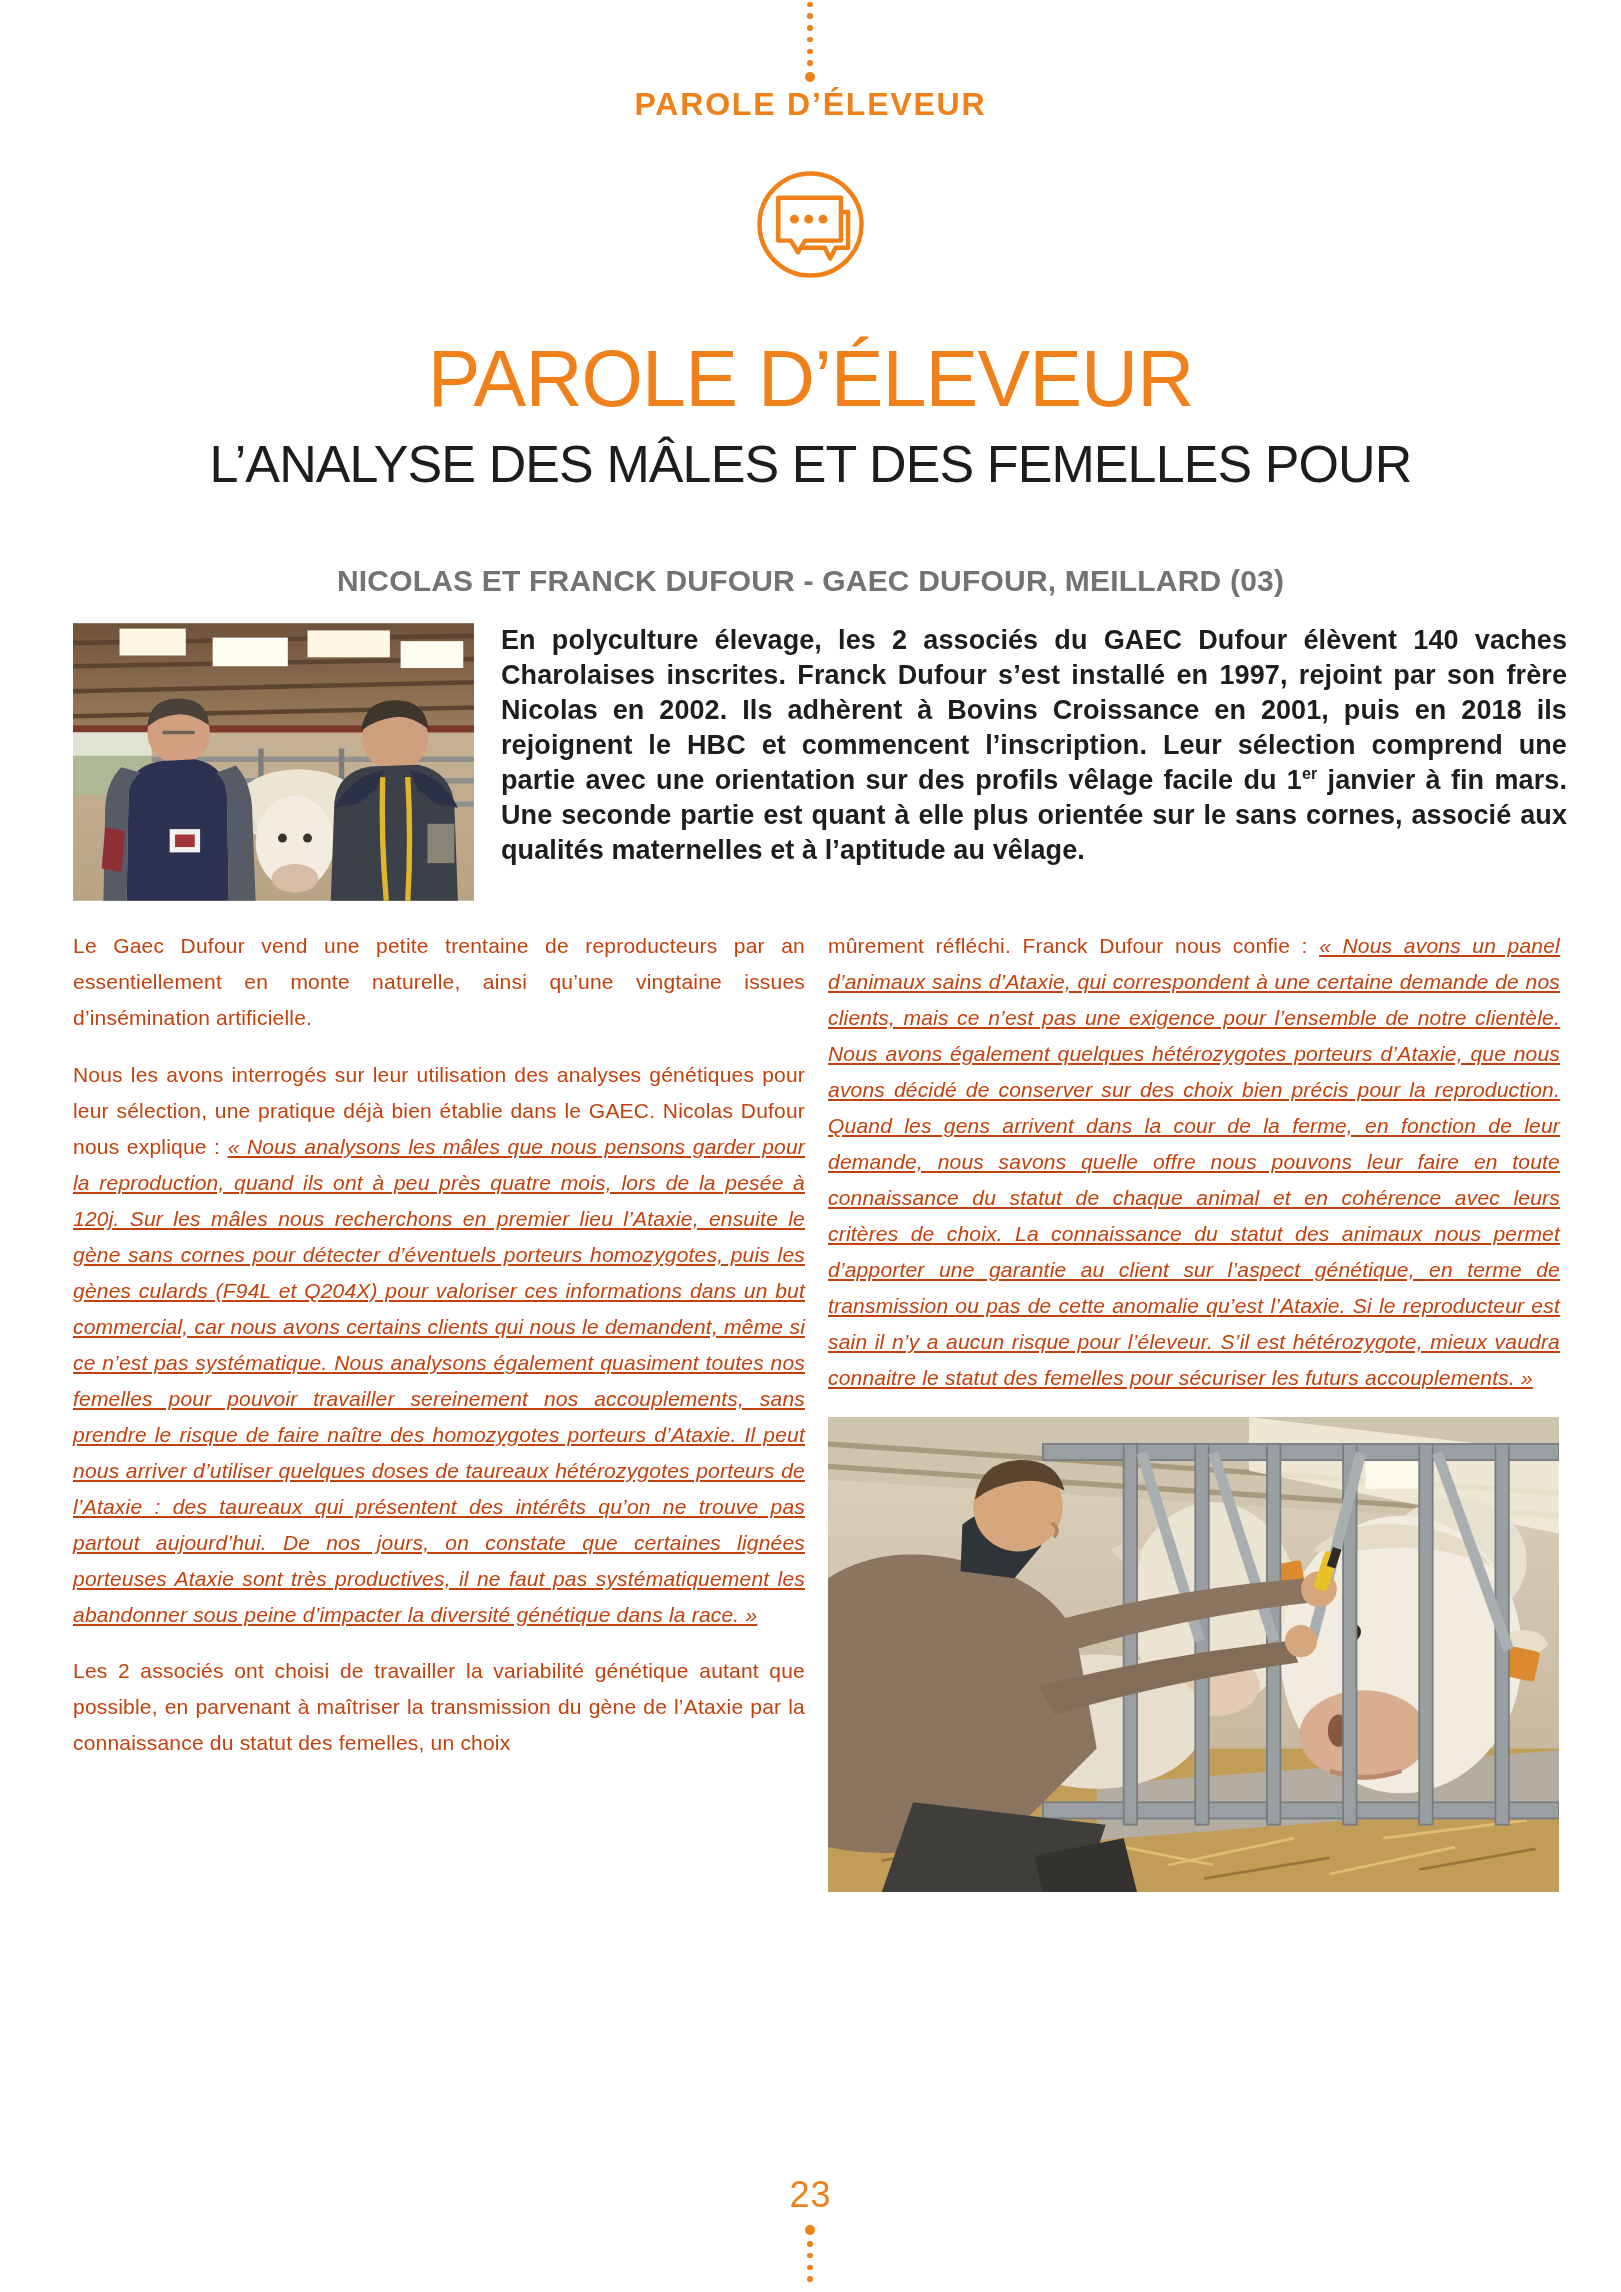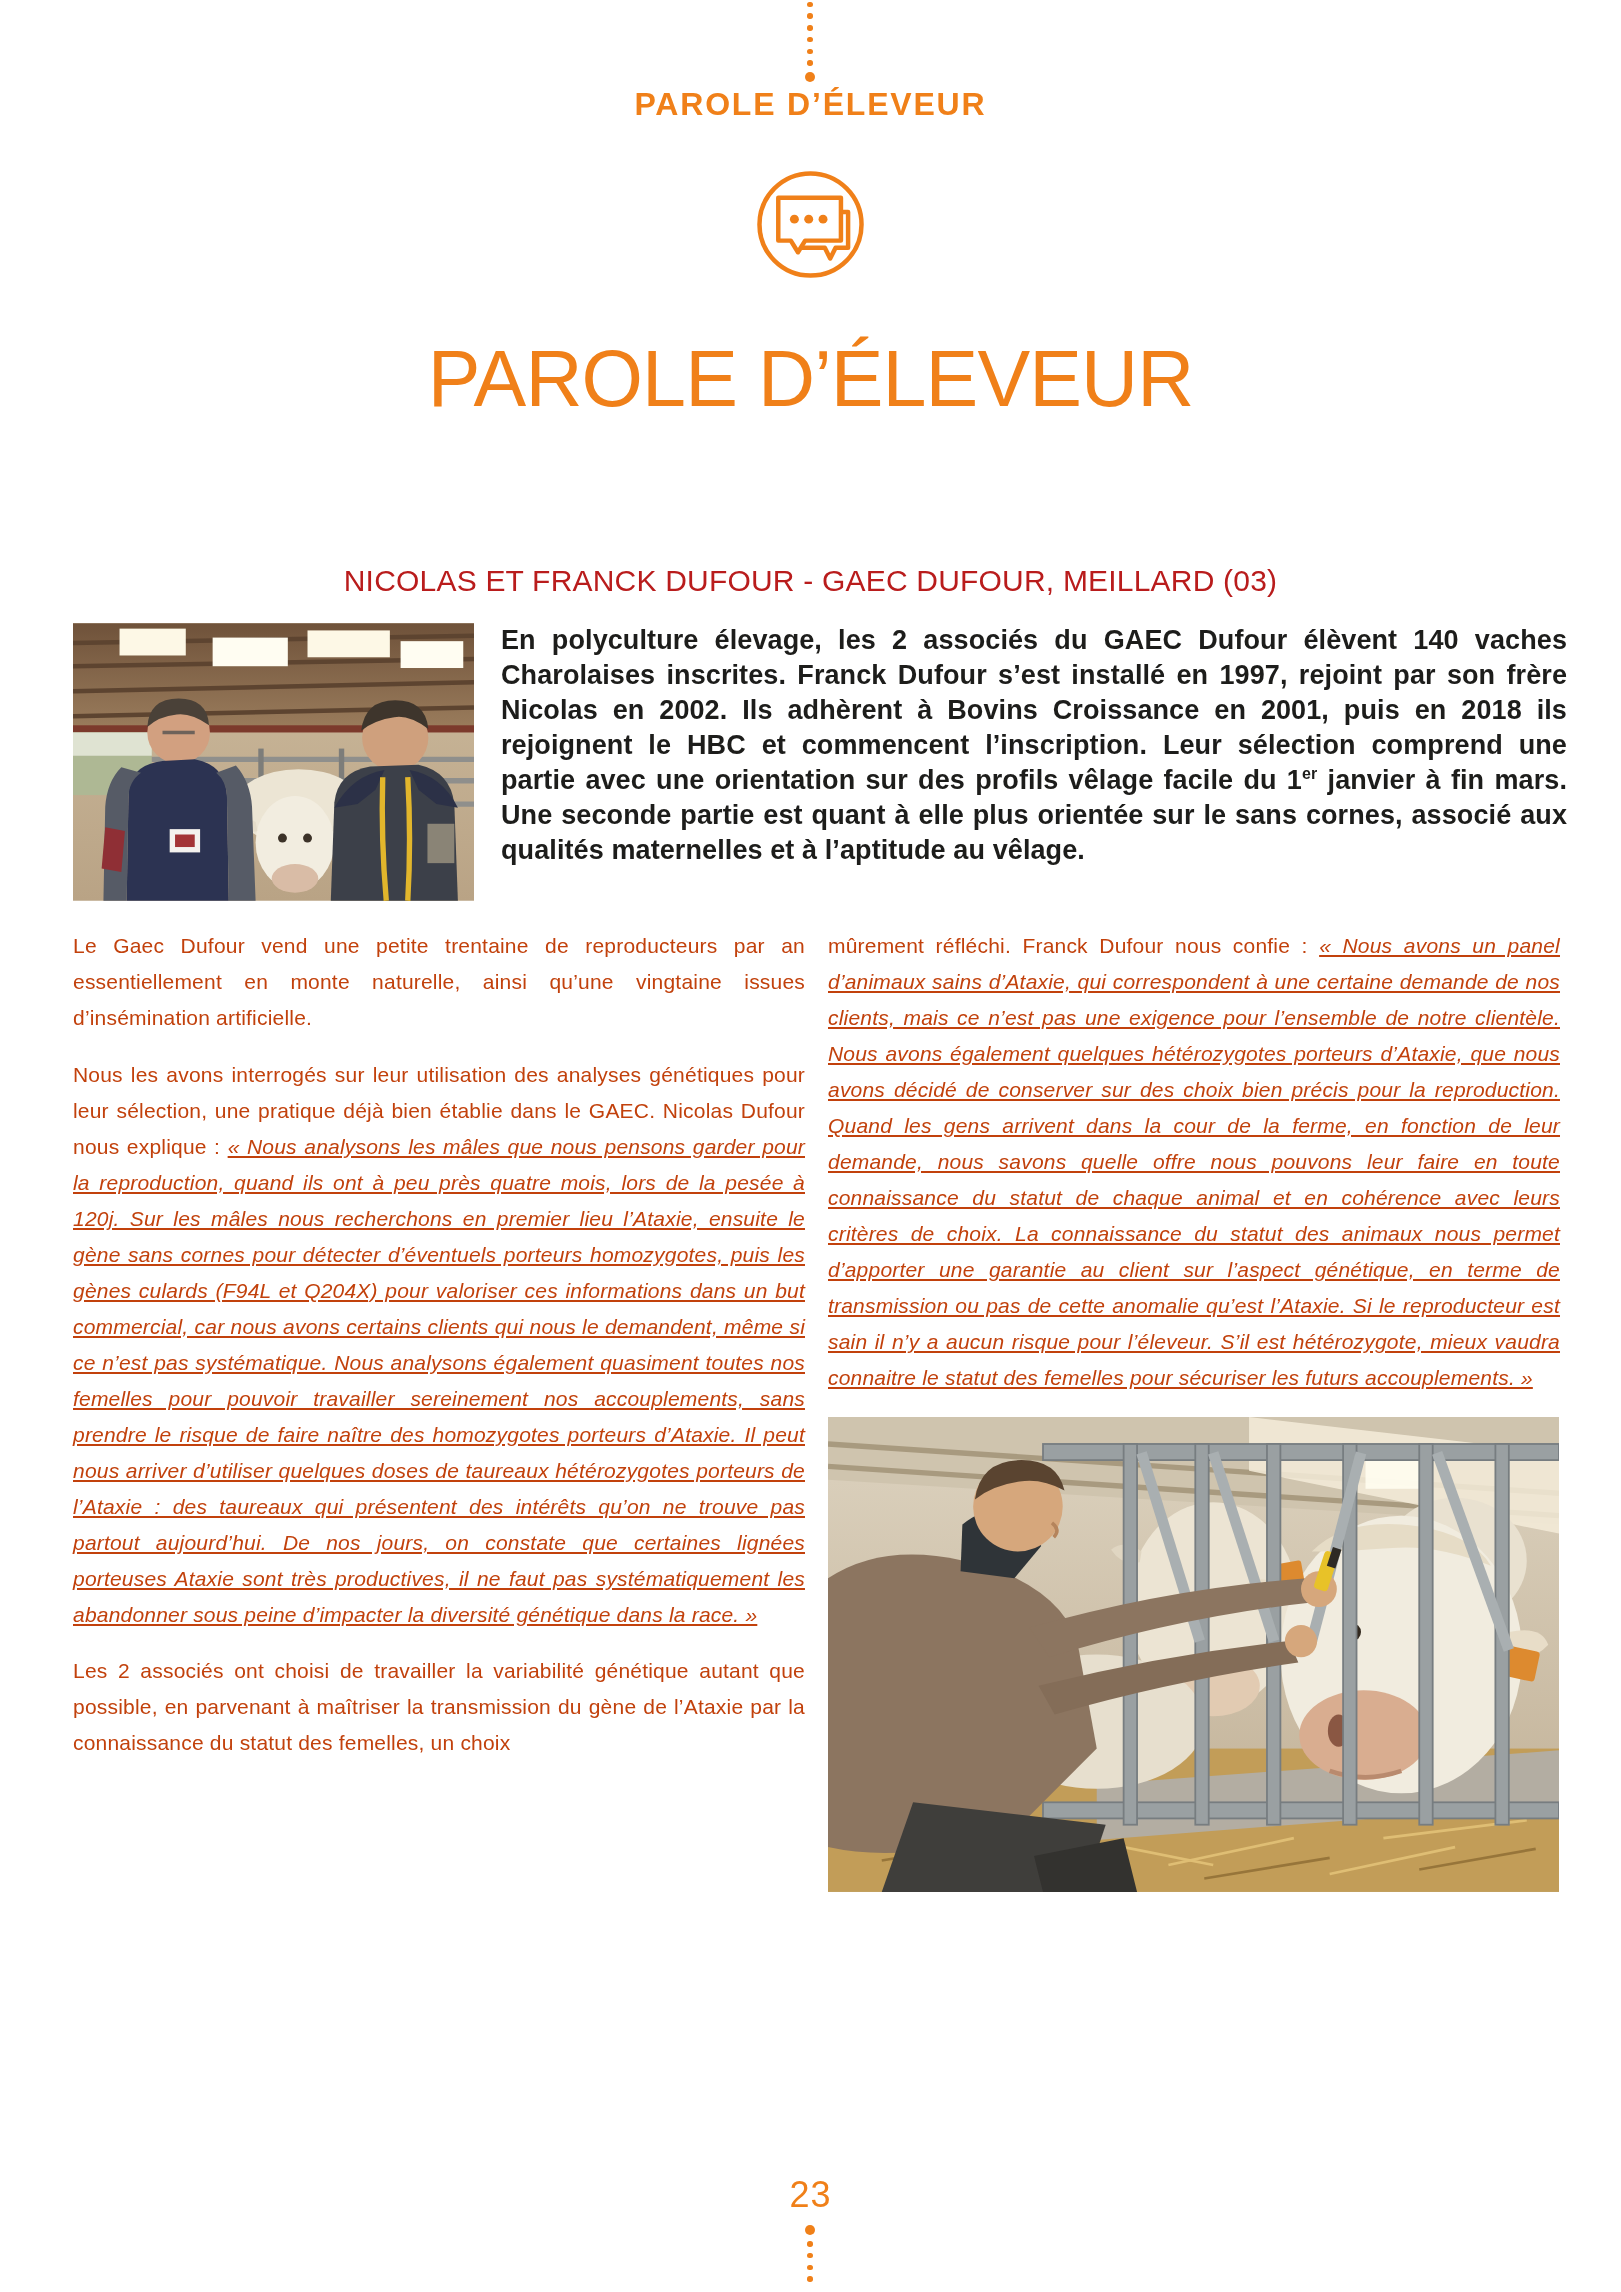--- a/index.html
+++ b/index.html
@@ -21,21 +21,21 @@
   }
   .icon-wrap{position:absolute;top:169px;left:755px;width:111px;height:111px;}
   .page-title{
     position:absolute;top:333px;font-size:79px;font-weight:normal;color:#f08019;
     letter-spacing:-0.9px;
   }
   .page-subtitle{
     position:absolute;top:432px;font-size:52px;line-height:64px;font-weight:normal;
     color:#1d1d1b;letter-spacing:-0.9px;
   }
-  .byline{position:absolute;top:564px;font-size:30px;font-weight:normal;color:#b91c1c;letter-spacing:0.2px;}
+  .byline{position:absolute;top:564px;font-size:30px;font-weight:bold;color:#737373;letter-spacing:0.2px;}
   
   .intro-row{position:absolute;top:623px;left:73px;width:1494px;display:flex;gap:27px;}
   .intro-photo{width:401px;height:278px;flex:0 0 auto;}
   .intro-photo svg{display:block;}
   .intro-text{
     flex:1;font-size:27px;line-height:35px;font-weight:bold;color:#1d1d1b;
     text-align:justify;letter-spacing:0.1px;
   }
   .intro-text sup{font-size:16px;line-height:0;}
   
@@ -73,20 +73,21 @@
     <path d="M 26 32 H 96 V 80 H 56 L 48 93 L 40 80 H 26 Z" fill="#ffffff" stroke="#f08019" stroke-width="5" stroke-linejoin="round"></path>
     <circle cx="44" cy="56" r="5" fill="#f08019"></circle>
     <circle cx="60" cy="56" r="5" fill="#f08019"></circle>
     <circle cx="76" cy="56" r="5" fill="#f08019"></circle>
   </svg>
 </div>
 
 <h1 class="page-title center" style="margin:0;position:absolute;">PAROLE D’ÉLEVEUR</h1>
 
 <div class="page-subtitle center" style="position:absolute;">
+  <div>L’ANALYSE DES MÂLES ET DES FEMELLES POUR</div>
 </div>
 
 <div class="byline center" style="position:absolute;">NICOLAS ET FRANCK DUFOUR - GAEC DUFOUR, MEILLARD (03)</div>
 
 <div class="intro-row">
   <div class="intro-photo">
     <svg width="401" height="278" viewBox="0 0 448 310" xmlns="http://www.w3.org/2000/svg">
       <defs>
         <linearGradient id="roofg" x1="0" y1="0" x2="0" y2="1">
           <stop offset="0" stop-color="#6f523a"></stop>

